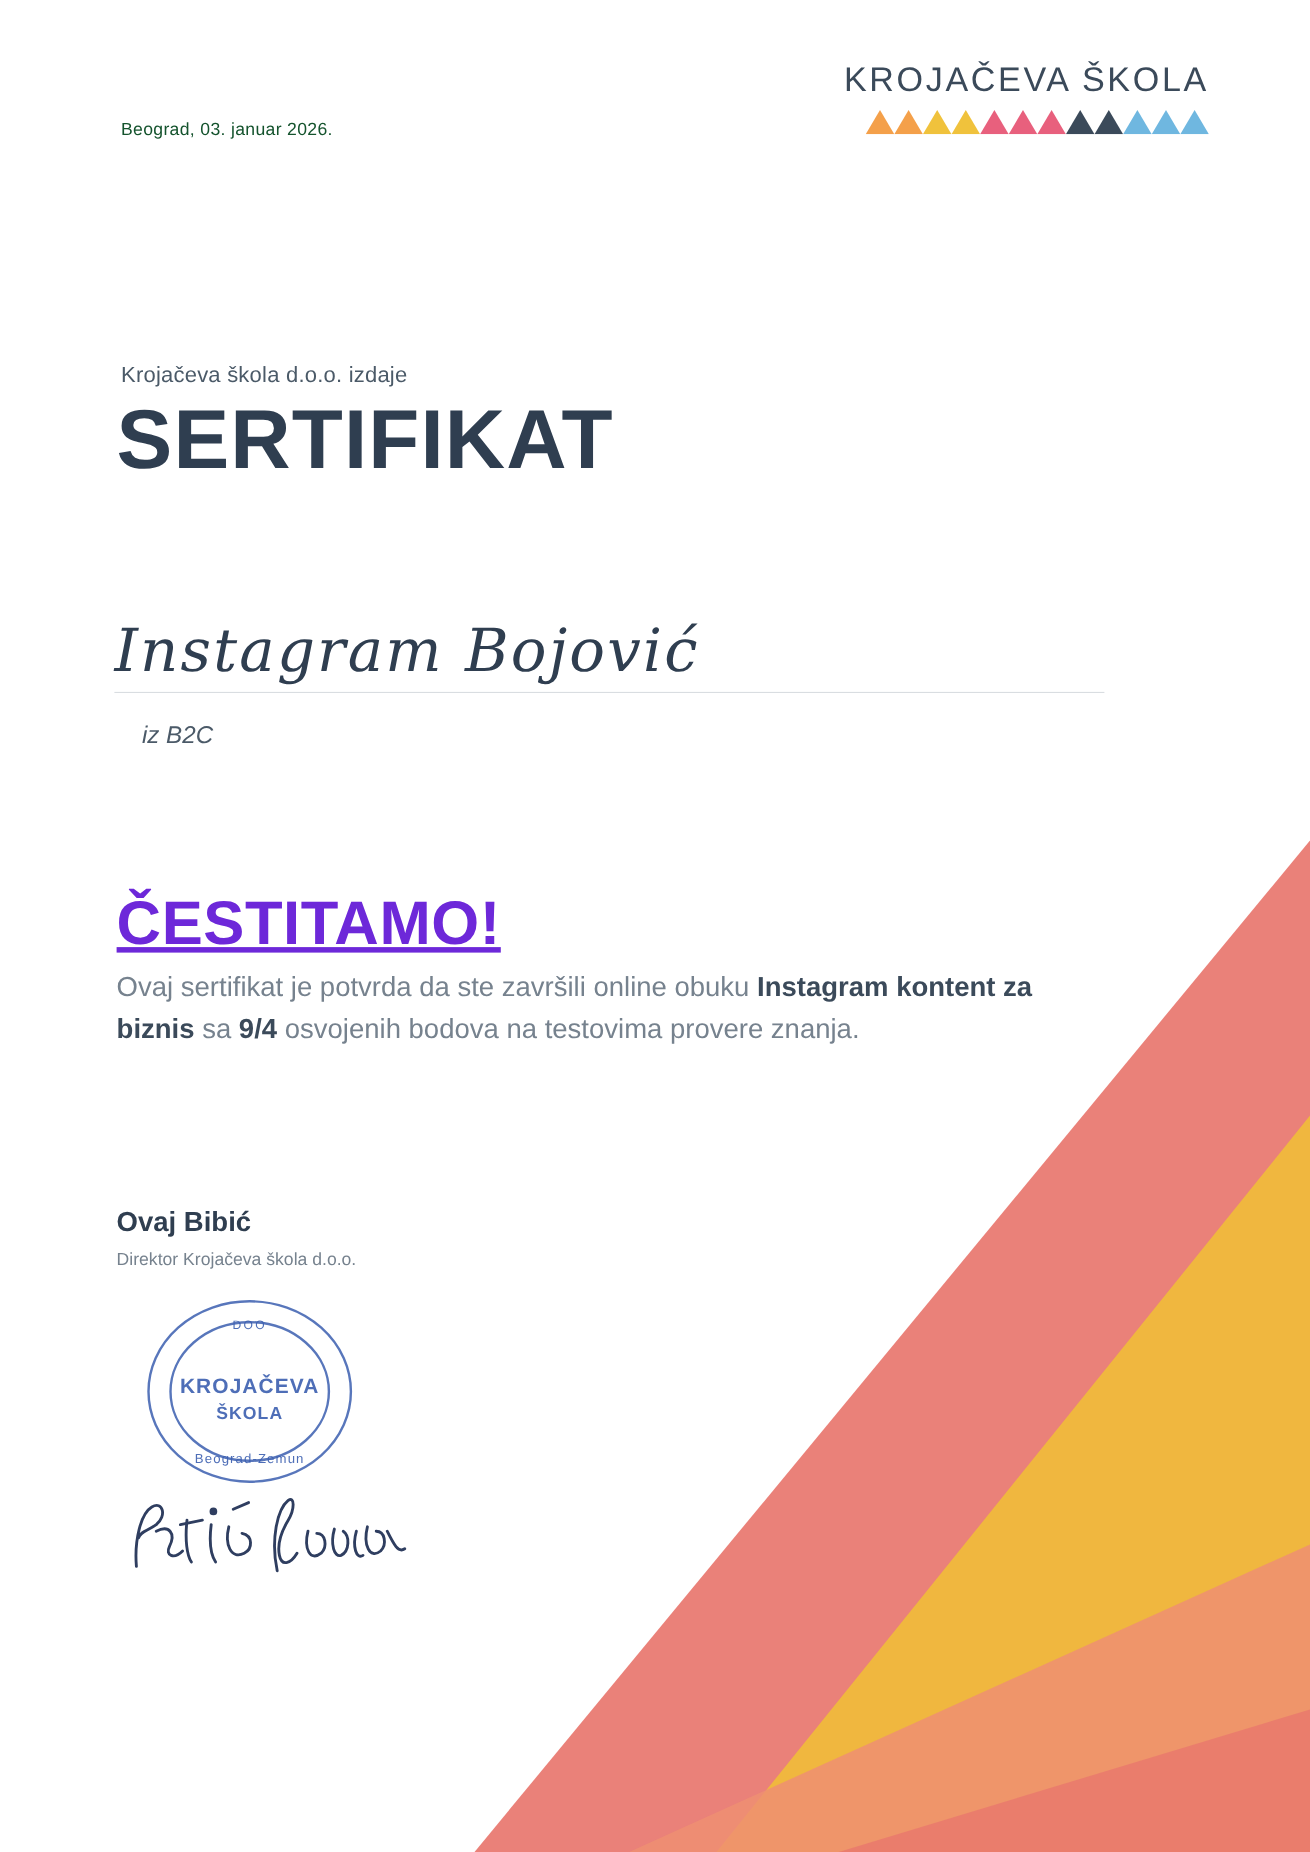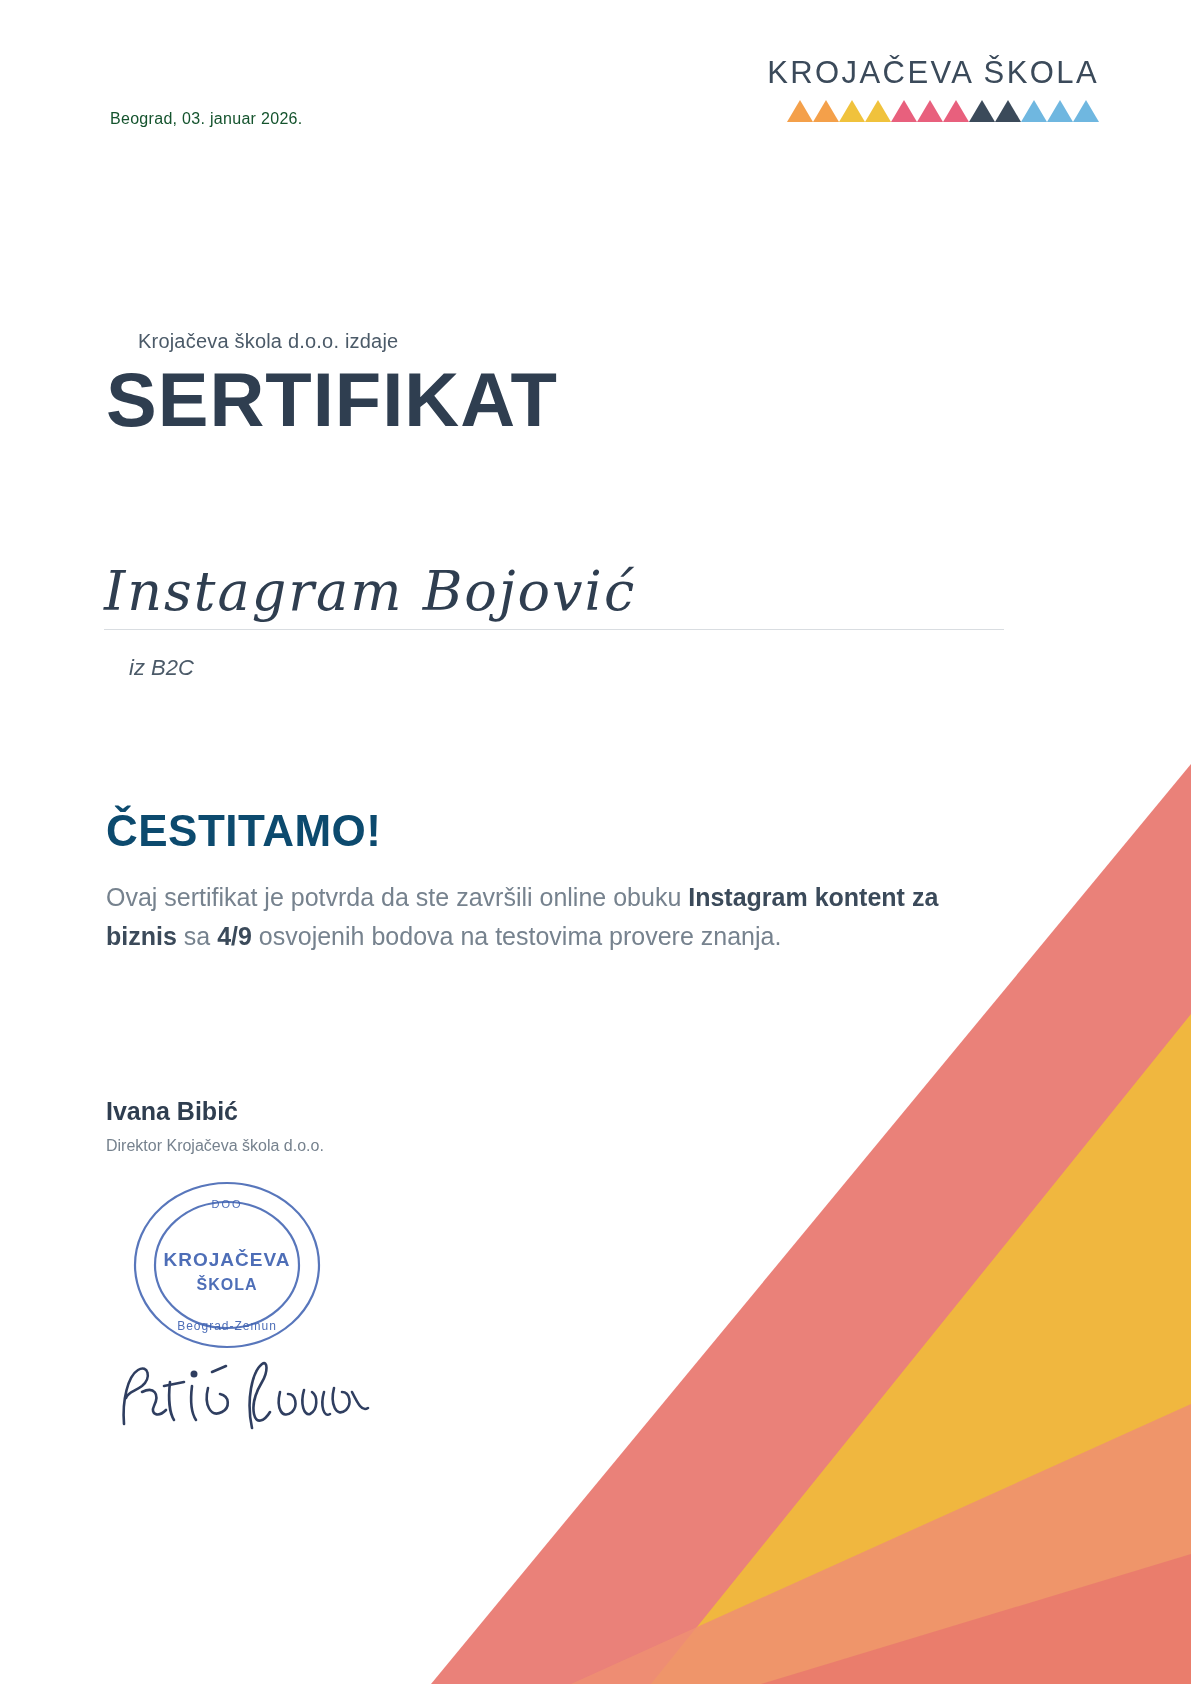--- a/index.html
+++ b/index.html
@@ -60,21 +60,20 @@
   }
 
   
   .issuer {
     position: absolute;
     top: 330px;
     left: 110px;
     font-size: 20px;
     color: #4b5a68;
     letter-spacing: 0.2px;
-    margin-left: 28px;
   }
   .cert-title {
     position: absolute;
     top: 356px;
     left: 106px;
     font-size: 76px;
     font-weight: bold;
     letter-spacing: 1px;
     color: #2f3e50;
   }
@@ -106,24 +105,25 @@
     font-style: italic;
     color: #4b5a68;
     margin-left: 27px;
   }
 
   
   .congrats {
     position: absolute;
     top: 806px;
     left: 106px;
-    font-size: 44px;
-    font-weight: bold;
-    color: #0c4a6e;
+    font-size: 56px;
+    font-weight: bold;
+    color: #6d28d9;
     letter-spacing: 0.5px;
+    text-decoration: underline;
   }
   .body-text {
     position: absolute;
     top: 878px;
     left: 106px;
     width: 890px;
     font-size: 25px;
     line-height: 1.55;
     color: #76828e;
   }
@@ -201,24 +201,24 @@
 
   <div class="issuer">Krojačeva škola d.o.o. izdaje</div>
   <div class="cert-title">SERTIFIKAT</div>
 
   <div class="recipient-name">Instagram Bojović</div>
   <div class="recipient-rule"></div>
   <div class="recipient-sub">iz B2C</div>
 
   <div class="congrats">ČESTITAMO!</div>
   <div class="body-text">
-    <span>Ovaj sertifikat je potvrda da ste završili online obuku </span><b>Instagram kontent za biznis</b><span> sa </span><span class="score">4/9</span><span> osvojenih bodova na testovima provere znanja.</span>
+    <span>Ovaj sertifikat je potvrda da ste završili online obuku </span><b>Instagram kontent za biznis</b><span> sa </span><span class="score">9/4</span><span> osvojenih bodova na testovima provere znanja.</span>
   </div>
 
-  <div class="signer-name">Ivana Bibić</div>
+  <div class="signer-name">Ovaj Bibić</div>
   <div class="signer-role">Direktor Krojačeva škola d.o.o.</div>
 
   <svg class="stamp" viewBox="0 0 210 175">
     <g fill="none" stroke="#3b5fb0" stroke-width="2.2" opacity="0.85">
       <ellipse cx="105" cy="87" rx="92" ry="82"></ellipse>
       <ellipse cx="105" cy="87" rx="72" ry="63"></ellipse>
     </g>
     <g fill="#3b5fb0" opacity="0.9" font-family="'Liberation Sans', sans-serif" text-anchor="middle">
       <text x="105" y="30" font-size="11" letter-spacing="2">DOO</text>
       <text x="105" y="88" font-size="19" font-weight="bold" letter-spacing="1">KROJAČEVA</text>

